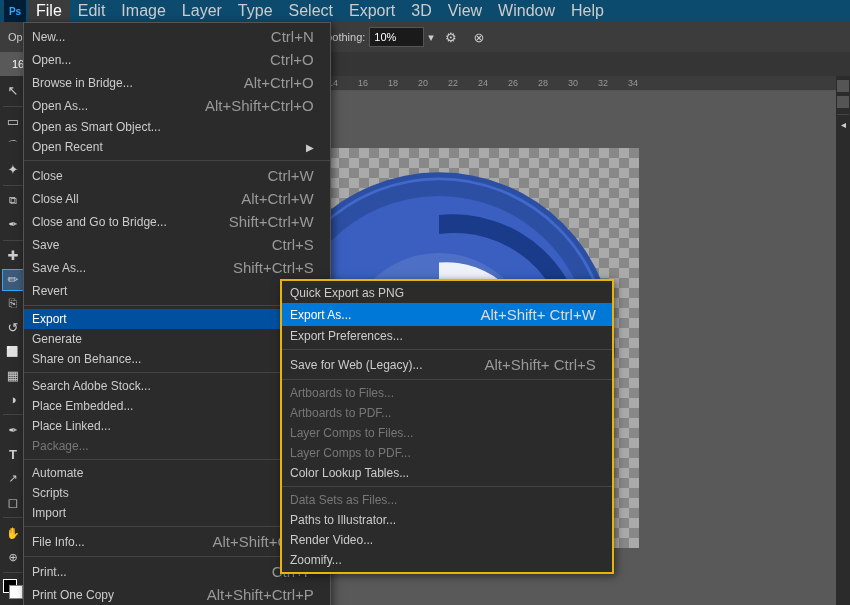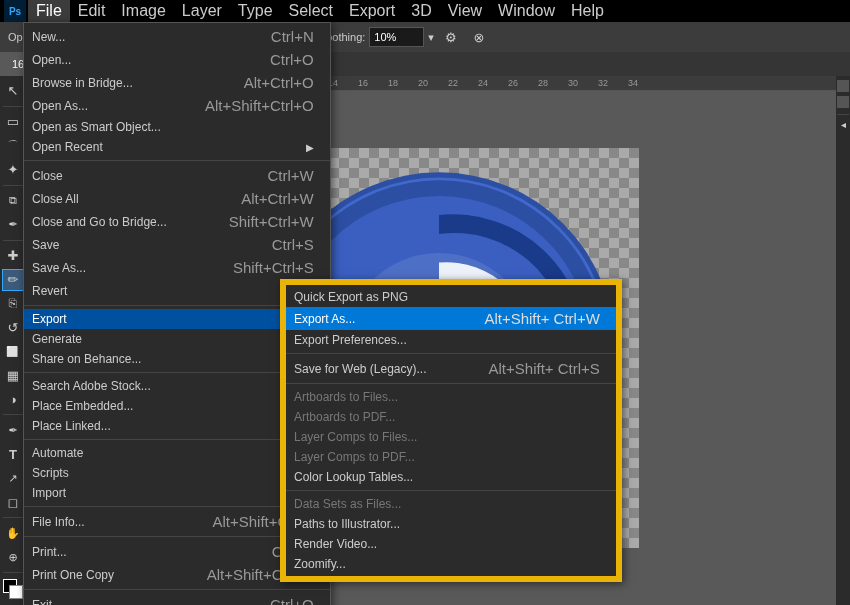--- a/index.html
+++ b/index.html
@@ -9,21 +9,21 @@
       background: #4a4a4a;
       font-family: 'Segoe UI', Arial, sans-serif;
       font-size: 12px;
       color: #fff;
       overflow: hidden;
       position: relative;
     }
 
     
     .menu-bar {
-      background: #000000;
+      background: #0c4a6e;
       height: 22px;
       display: flex;
       align-items: center;
       padding: 9px 4px;
       position: relative;
       z-index: 100;
     }
     .menu-bar-item {
       padding: 2px 8px;
       cursor: pointer;
@@ -282,21 +282,21 @@
       margin: 3px 0;
     }
     .menu-item-label {
       flex: 1;
     }
     .export-submenu {
       position: absolute;
       left: 280px;
       top: 0;
       background: #2b2b2b;
-      border: 6px solid #eab308;
+      border: 2px solid #eab308;
       min-width: 260px;
       box-shadow: 2px 2px 8px rgba(0,0,0,0.5);
       padding: 2px 0;
     }
 
     
     .logo-svg {
       width: 380px;
       height: 380px;
     }
@@ -526,20 +526,23 @@
     <div class="menu-separator"></div>
     <div class="menu-item">
       <span class="menu-item-label">Search Adobe Stock...</span>
     </div>
     <div class="menu-item">
       <span class="menu-item-label">Place Embedded...</span>
     </div>
     <div class="menu-item">
       <span class="menu-item-label">Place Linked...</span>
     </div>
+    <div class="menu-item disabled">
+      <span class="menu-item-label">Package...</span>
+    </div>
     <div class="menu-separator"></div>
     <div class="menu-item">
       <span class="menu-item-label">Automate</span>
       <span class="arrow">▶</span>
     </div>
     <div class="menu-item">
       <span class="menu-item-label">Scripts</span>
       <span class="arrow">▶</span>
     </div>
     <div class="menu-item">

